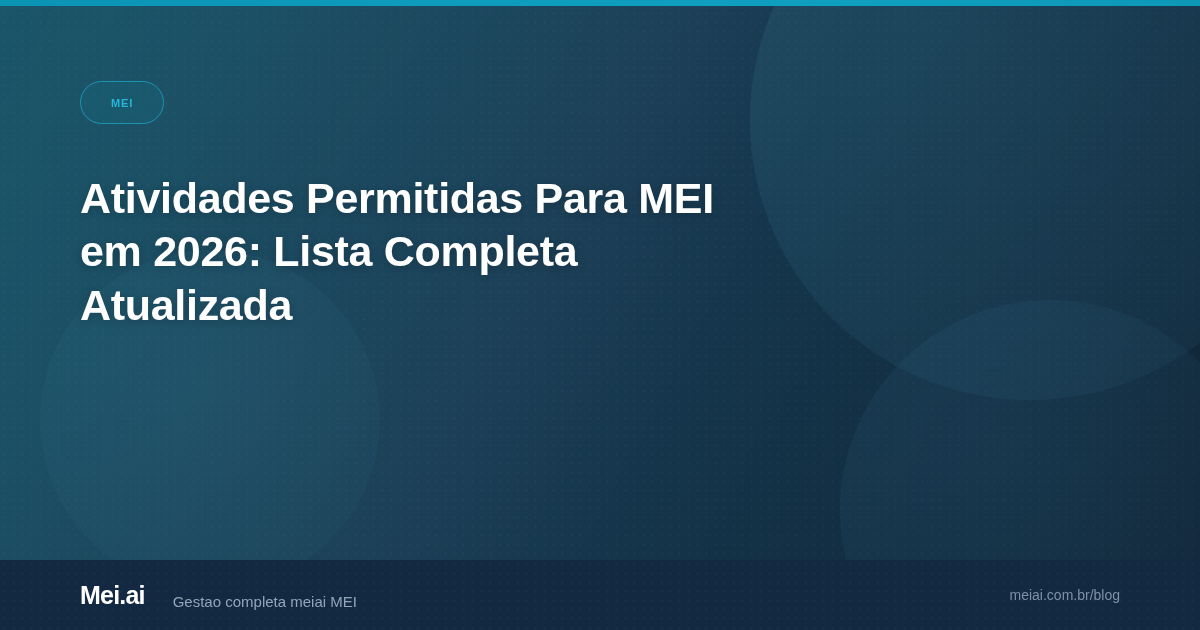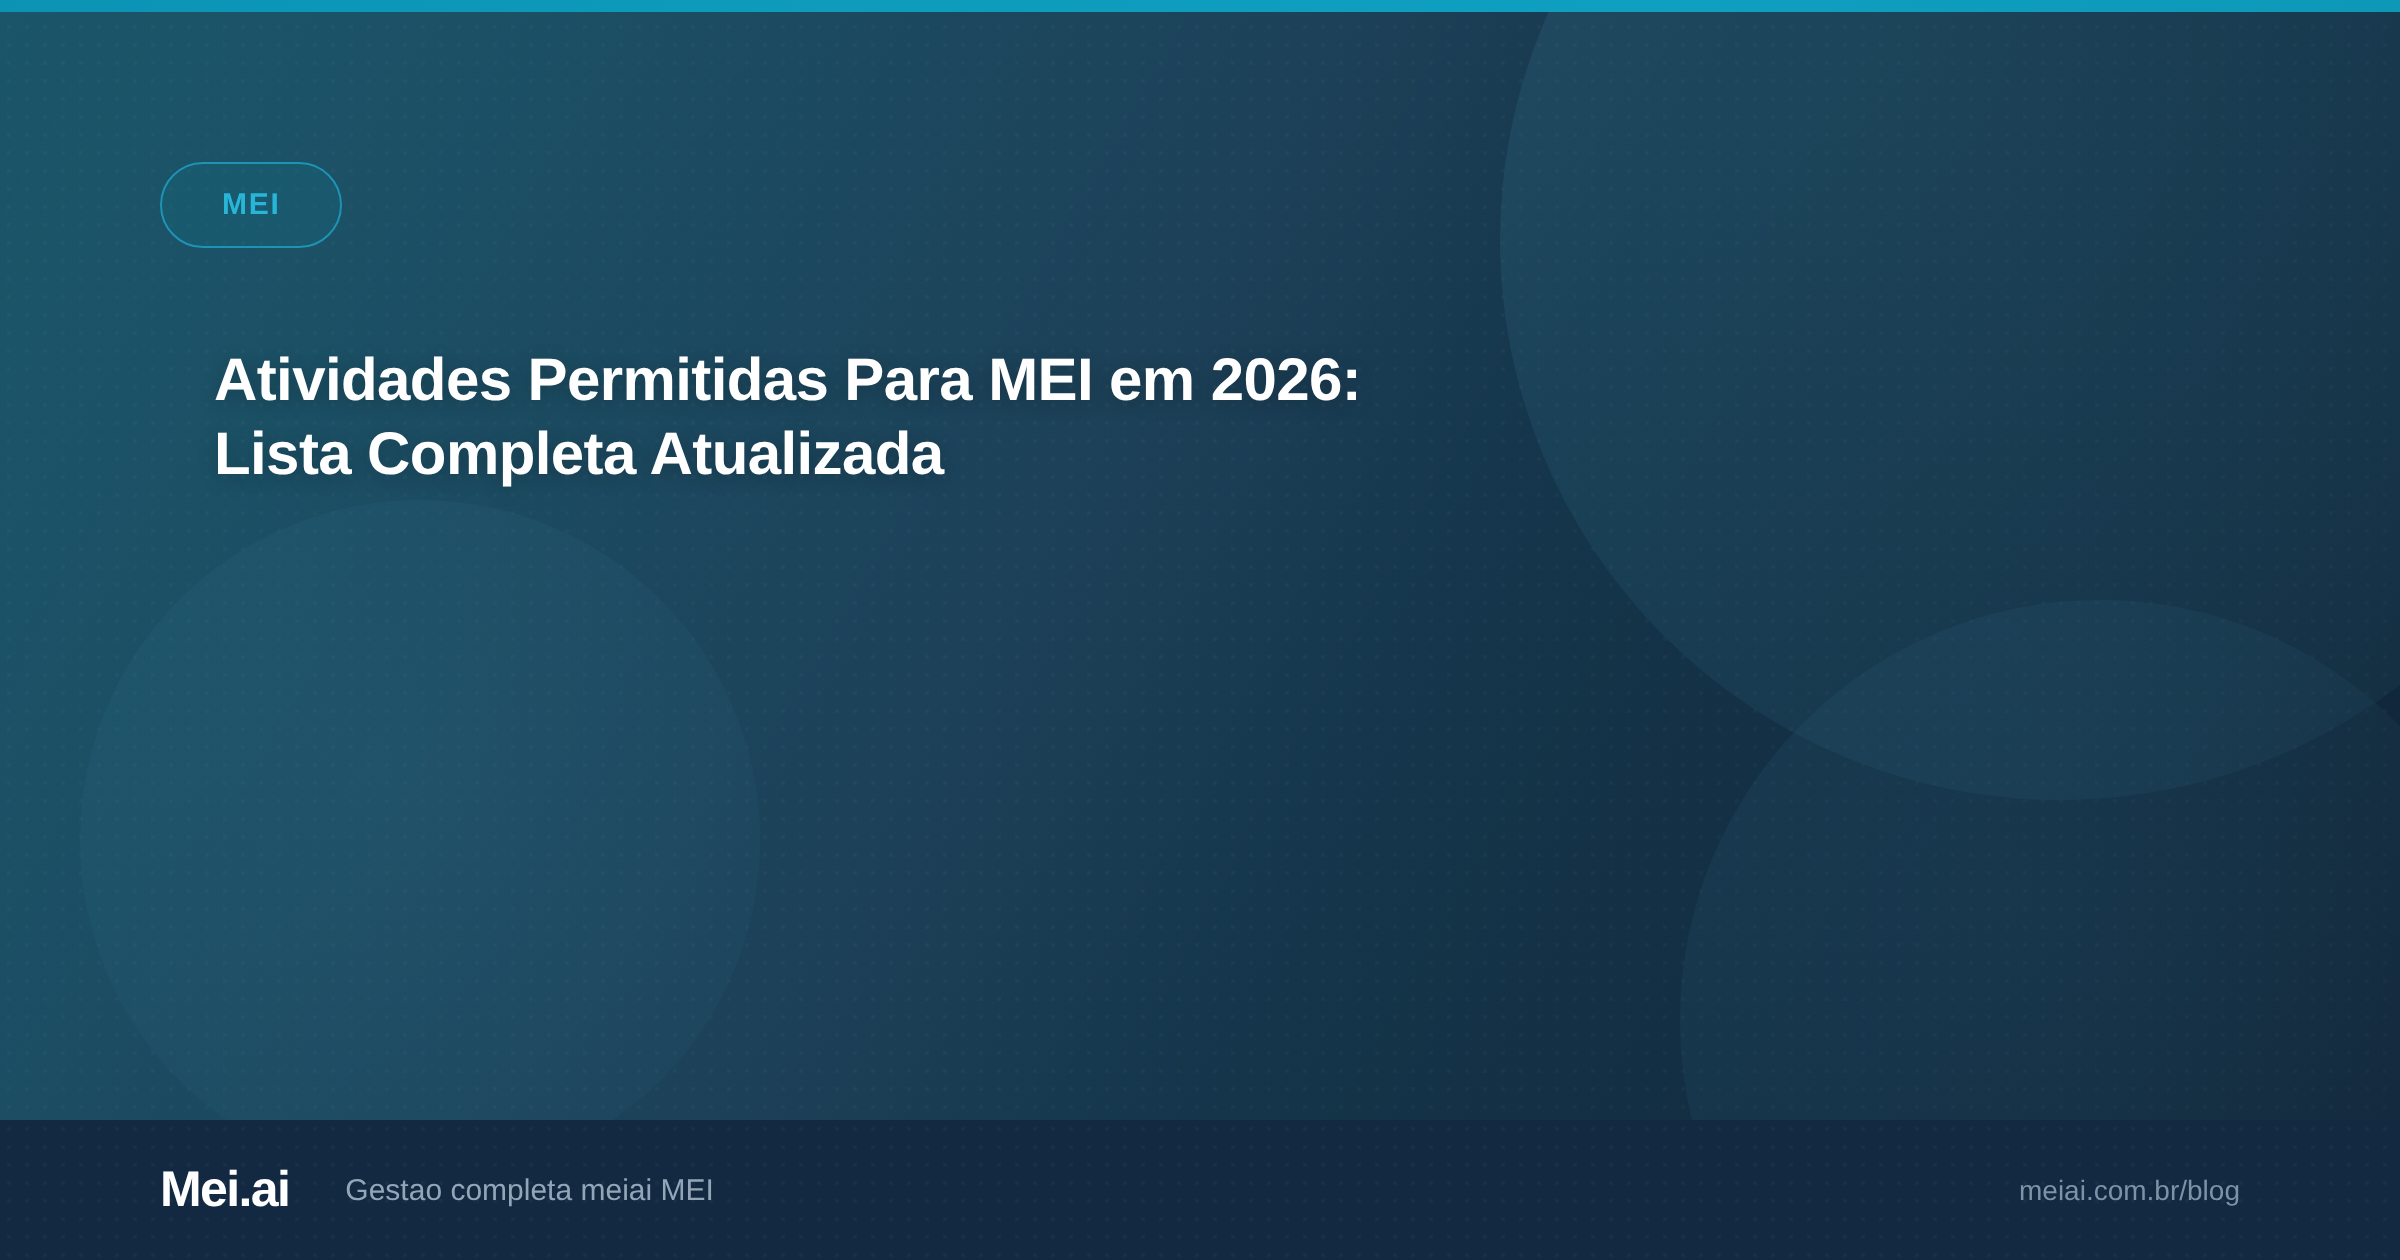--- a/index.html
+++ b/index.html
@@ -96,35 +96,34 @@
   .badge {
     display:inline-flex;
     align-items:center; justify-content:center;
     margin-top:81px;
     height:43px;
     padding:0 30px;
     border:1.6px solid #1e94b4;
     border-radius:999px;
     background:rgba(18,120,146,0.18);
     color:#27b6d8;
-    font-size:15px;
+    font-size:11px;
     font-weight:bold;
     letter-spacing:0.9px;
   }
 
   .title {
     margin-top:48px;
     width:640px;
     color:#ffffff;
-    font-size:30px;
+    font-size:43px;
     font-weight:bold;
     line-height:1.24;
     letter-spacing:-0.3px;
     text-shadow:0 2px 10px rgba(0,0,0,0.22);
-    margin-left:27px;
   }
 
   
   .footer {
     position:absolute;
     left:0; bottom:0;
     width:1200px; height:70px;
     background:#132942;
     z-index:5;
     display:flex;
@@ -132,21 +131,21 @@
   }
   .footer-dots {
     position:absolute; inset:0;
     background-image:radial-gradient(rgba(255,255,255,0.05) 1px, transparent 1.2px);
     background-size:9px 9px;
     opacity:0.5;
     pointer-events:none;
   }
   .footer-left {
     position:relative;
-    display:flex; align-items:center;
+    display:flex; align-items:flex-end;
     margin-left:80px;
     z-index:2;
   }
   .brand {
     color:#ffffff;
     font-size:25px;
     font-weight:bold;
     letter-spacing:-0.8px;
   }
   .tagline {

